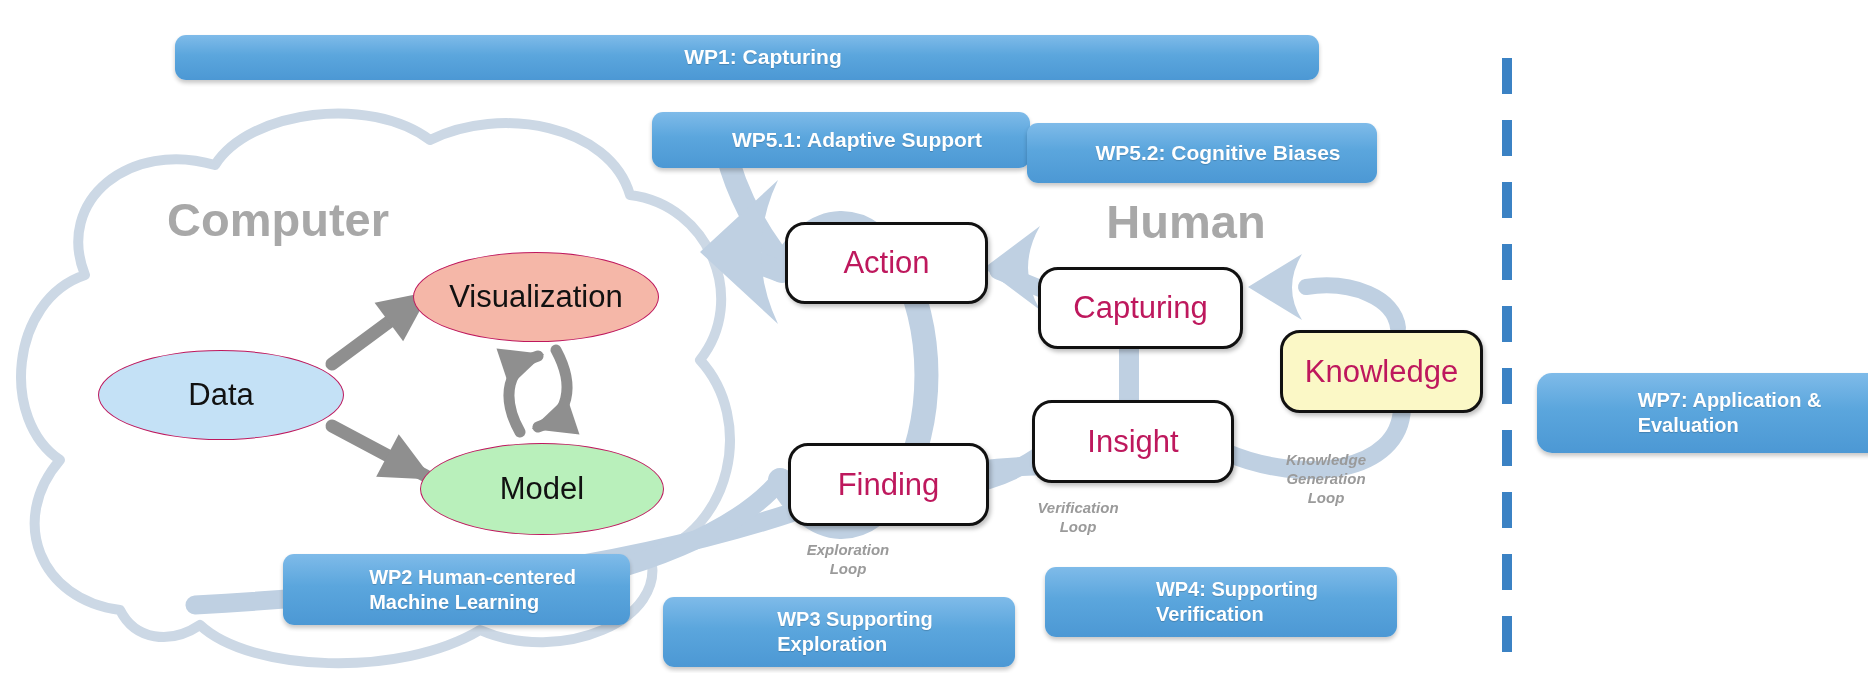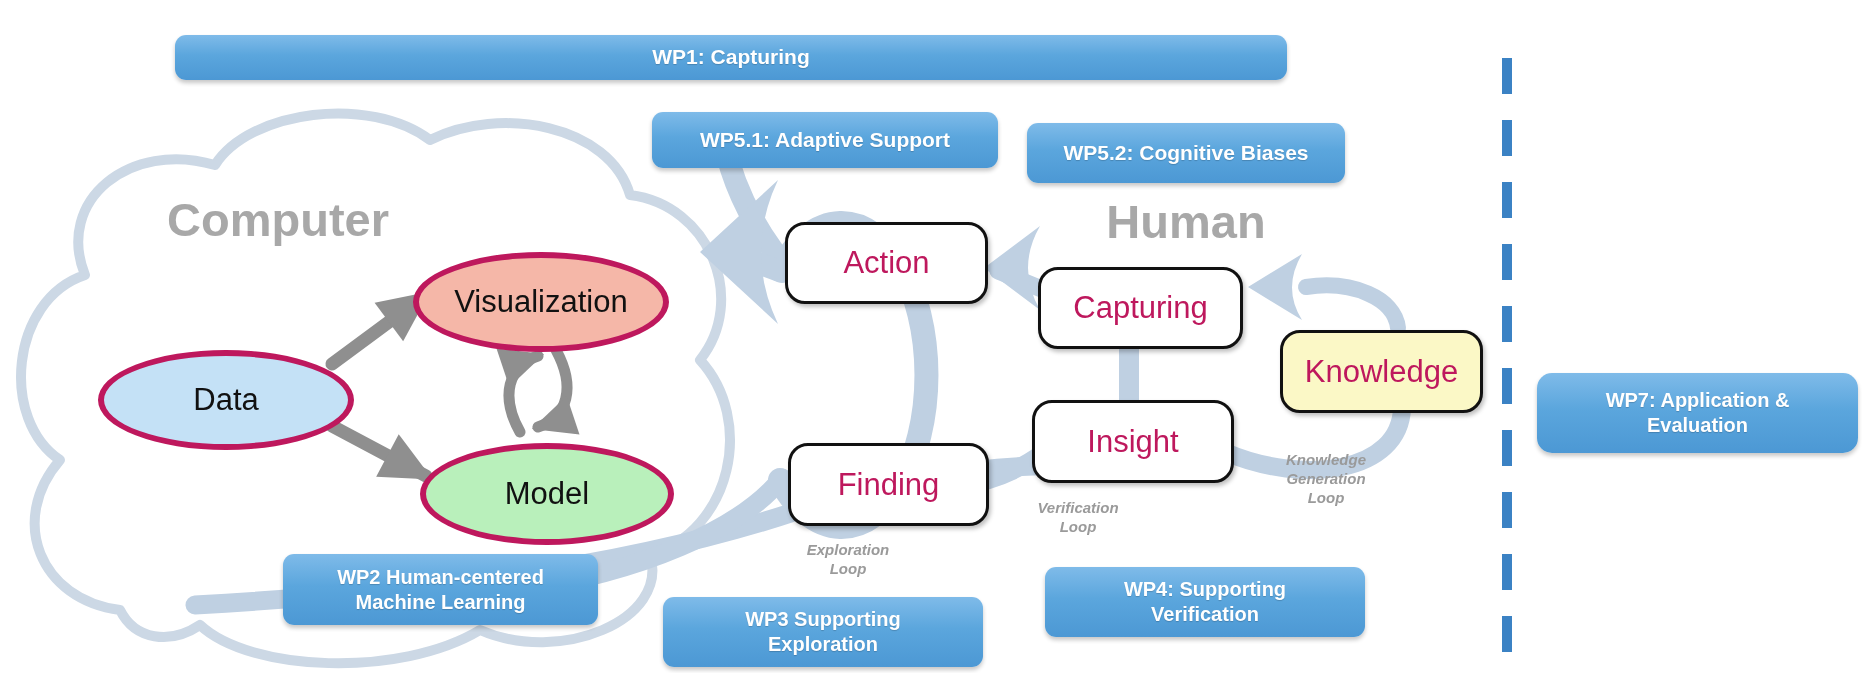--- a/index.html
+++ b/index.html
@@ -13,25 +13,26 @@
   svg.underlay{position:absolute;left:0;top:0;width:1868px;height:673px;}
 
   
   .wp-bar{
     position:absolute;
     background:linear-gradient(180deg,#7fbbe9 0%,#5ba6dd 45%,#4c98d4 100%);
     border-radius:11px;
     color:#ffffff;
     font-weight:bold;
     display:flex;align-items:center;justify-content:center;
-    text-align:center;
+    text-align:left;
     white-space:pre-line;
     box-shadow:0 3px 4px rgba(0,0,0,0.22);
     text-shadow:0 1px 1px rgba(0,0,0,0.18);
     line-height:1.25;
+    padding-left:32px;
   }
   .wp1{left:175px;top:35px;width:1112px;height:45px;font-size:21px;}
   .wp51{left:652px;top:112px;width:346px;height:56px;font-size:21px;}
   .wp52{left:1027px;top:123px;width:318px;height:60px;font-size:21px;}
   .wp2{left:283px;top:554px;width:315px;height:71px;font-size:20px;}
   .wp3{left:663px;top:597px;width:320px;height:70px;font-size:20px;}
   .wp4{left:1045px;top:567px;width:320px;height:70px;font-size:20px;}
   .wp6{left:1537px;top:273px;width:321px;height:84px;font-size:20px;border-radius:15px;}
   .wp7{left:1537px;top:373px;width:321px;height:80px;font-size:20px;border-radius:15px;}
 
@@ -42,21 +43,21 @@
     font-weight:bold;
     font-size:47px;
     text-align:center;
   }
   .region-computer{left:158px;top:192px;width:240px;}
   .region-human{left:1066px;top:194px;width:240px;}
 
   
   .node-ellipse{
     position:absolute;
-    border:6px solid #be185d;
+    border:1px solid #be185d;
     border-radius:50%;
     display:flex;align-items:center;justify-content:center;
     font-size:31px;color:#111111;
   }
   .ellipse-data{left:98px;top:350px;width:244px;height:88px;background:#c4e1f6;}
   .ellipse-visualization{left:413px;top:252px;width:244px;height:88px;background:#f5b7a8;}
   .ellipse-model{left:420px;top:443px;width:242px;height:90px;background:#b9f0bb;}
 
   
   .node-box{

